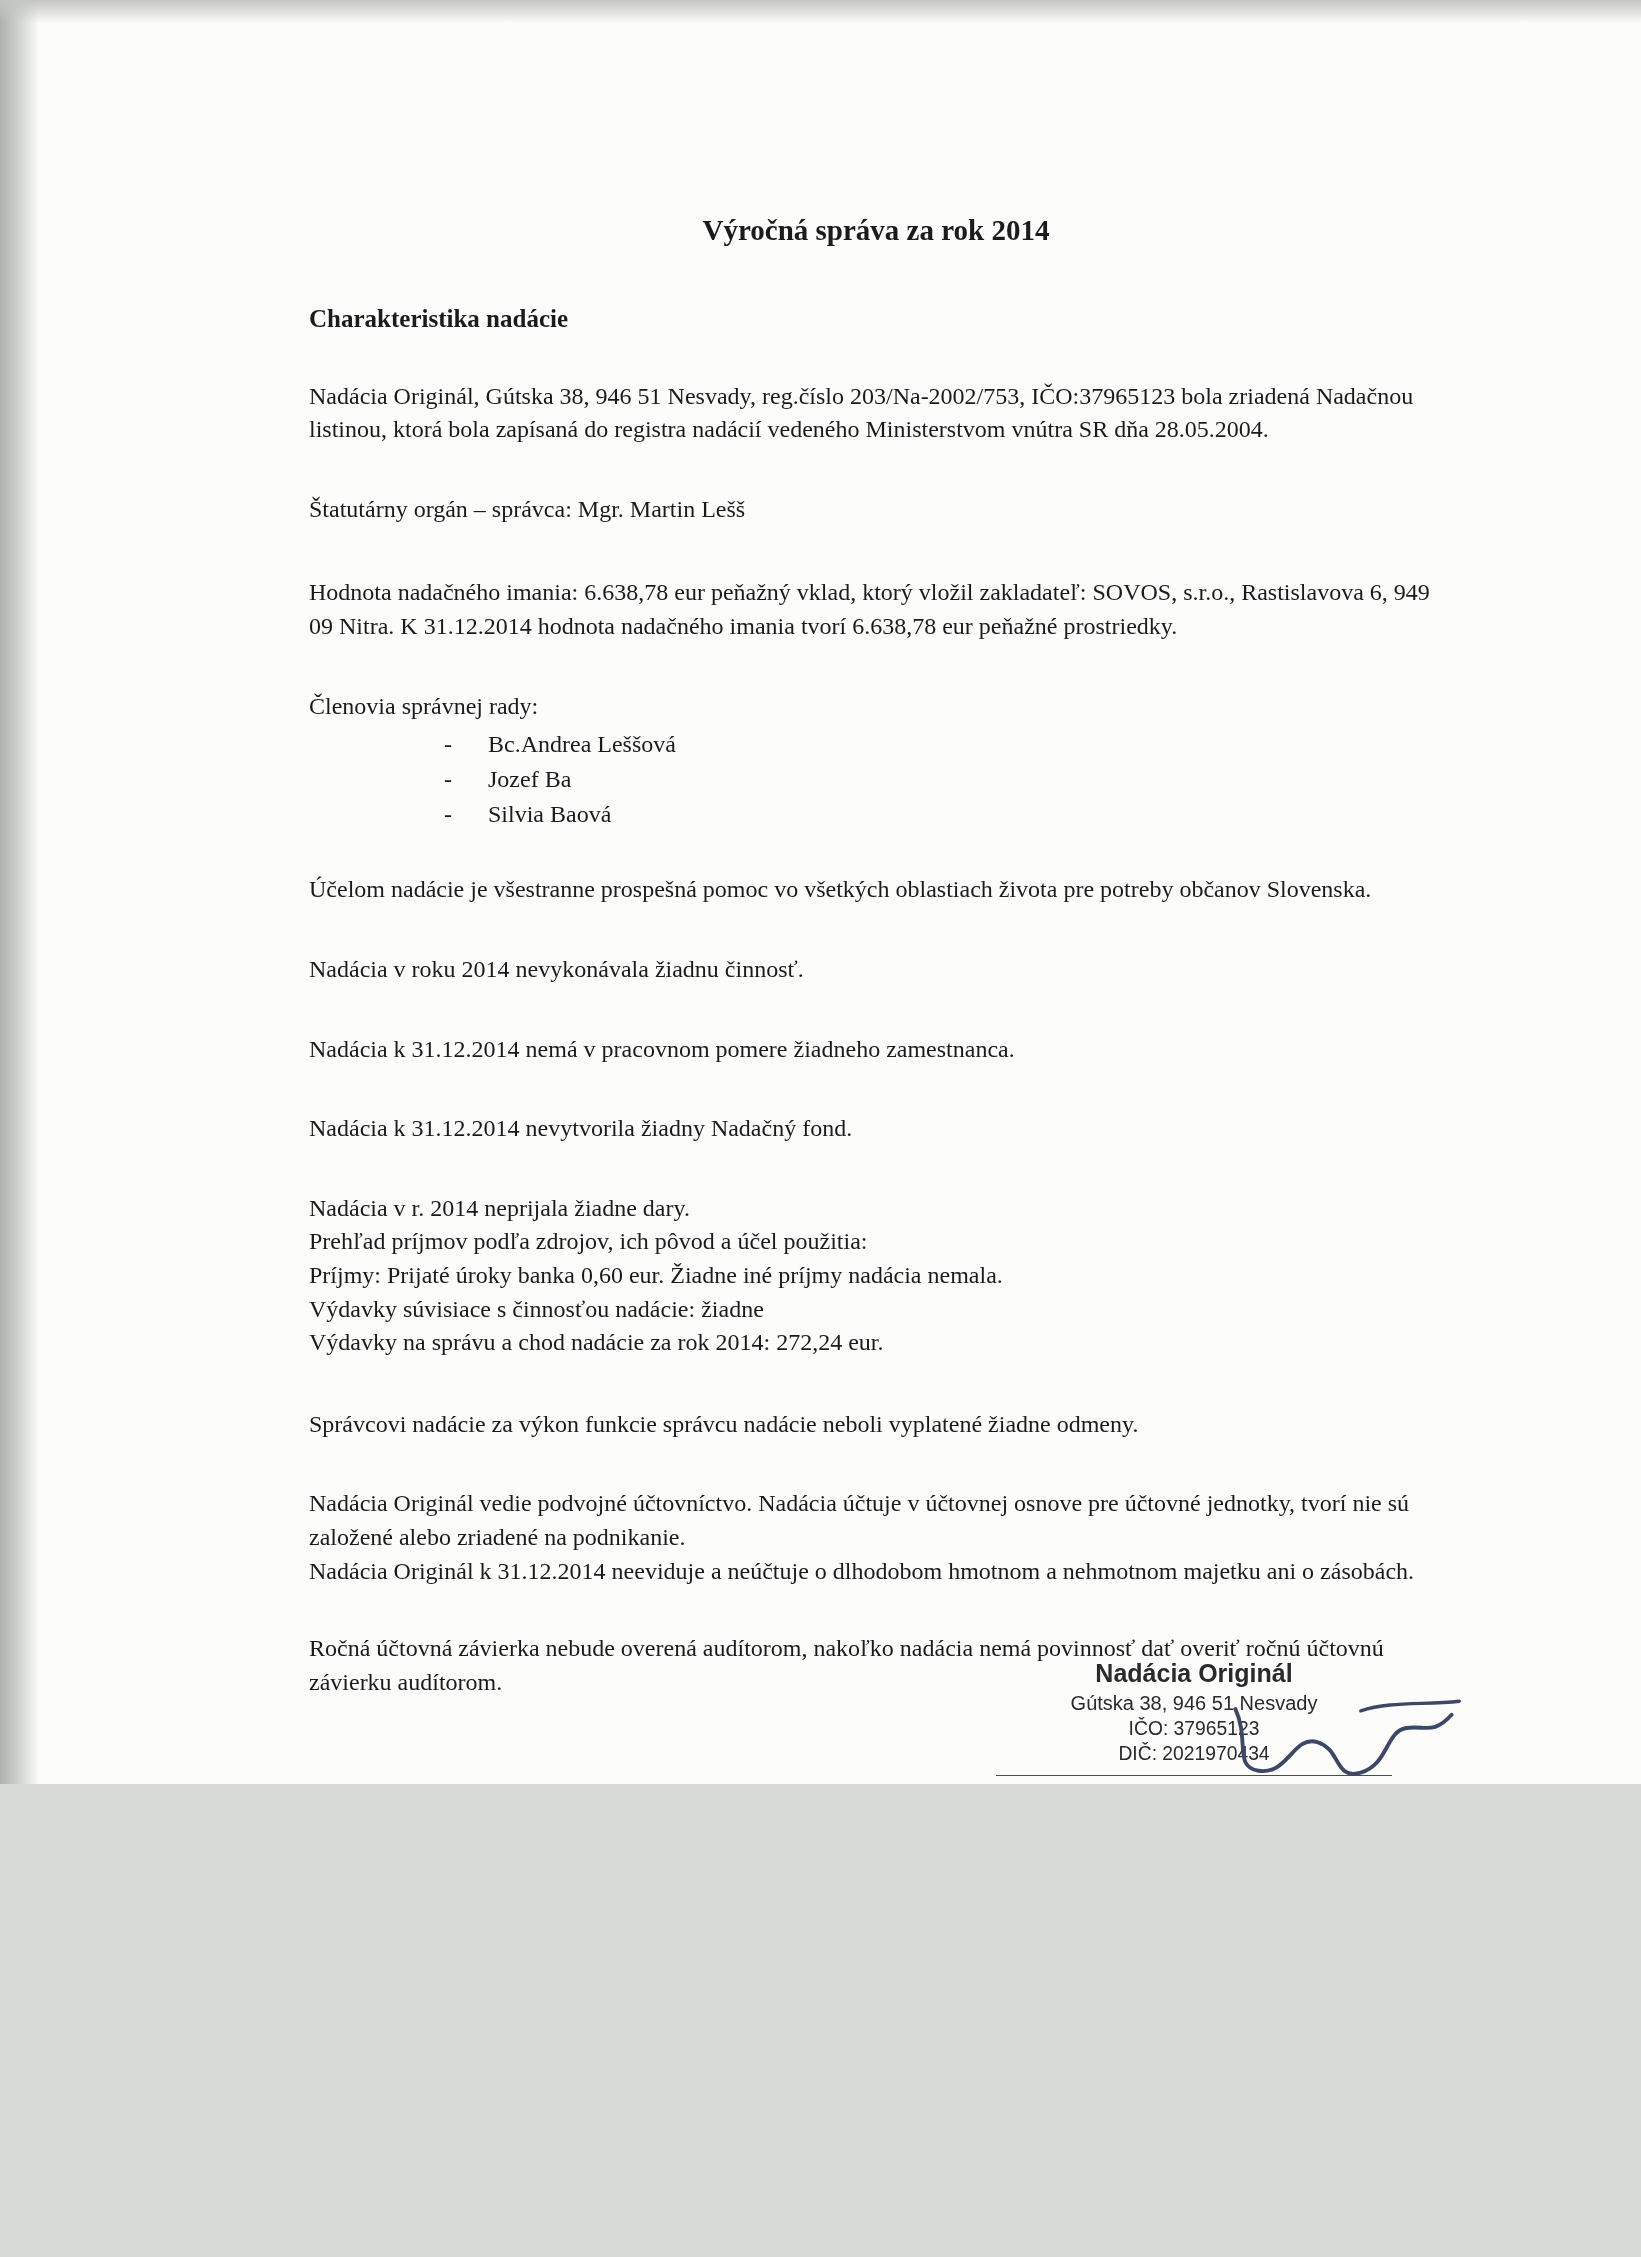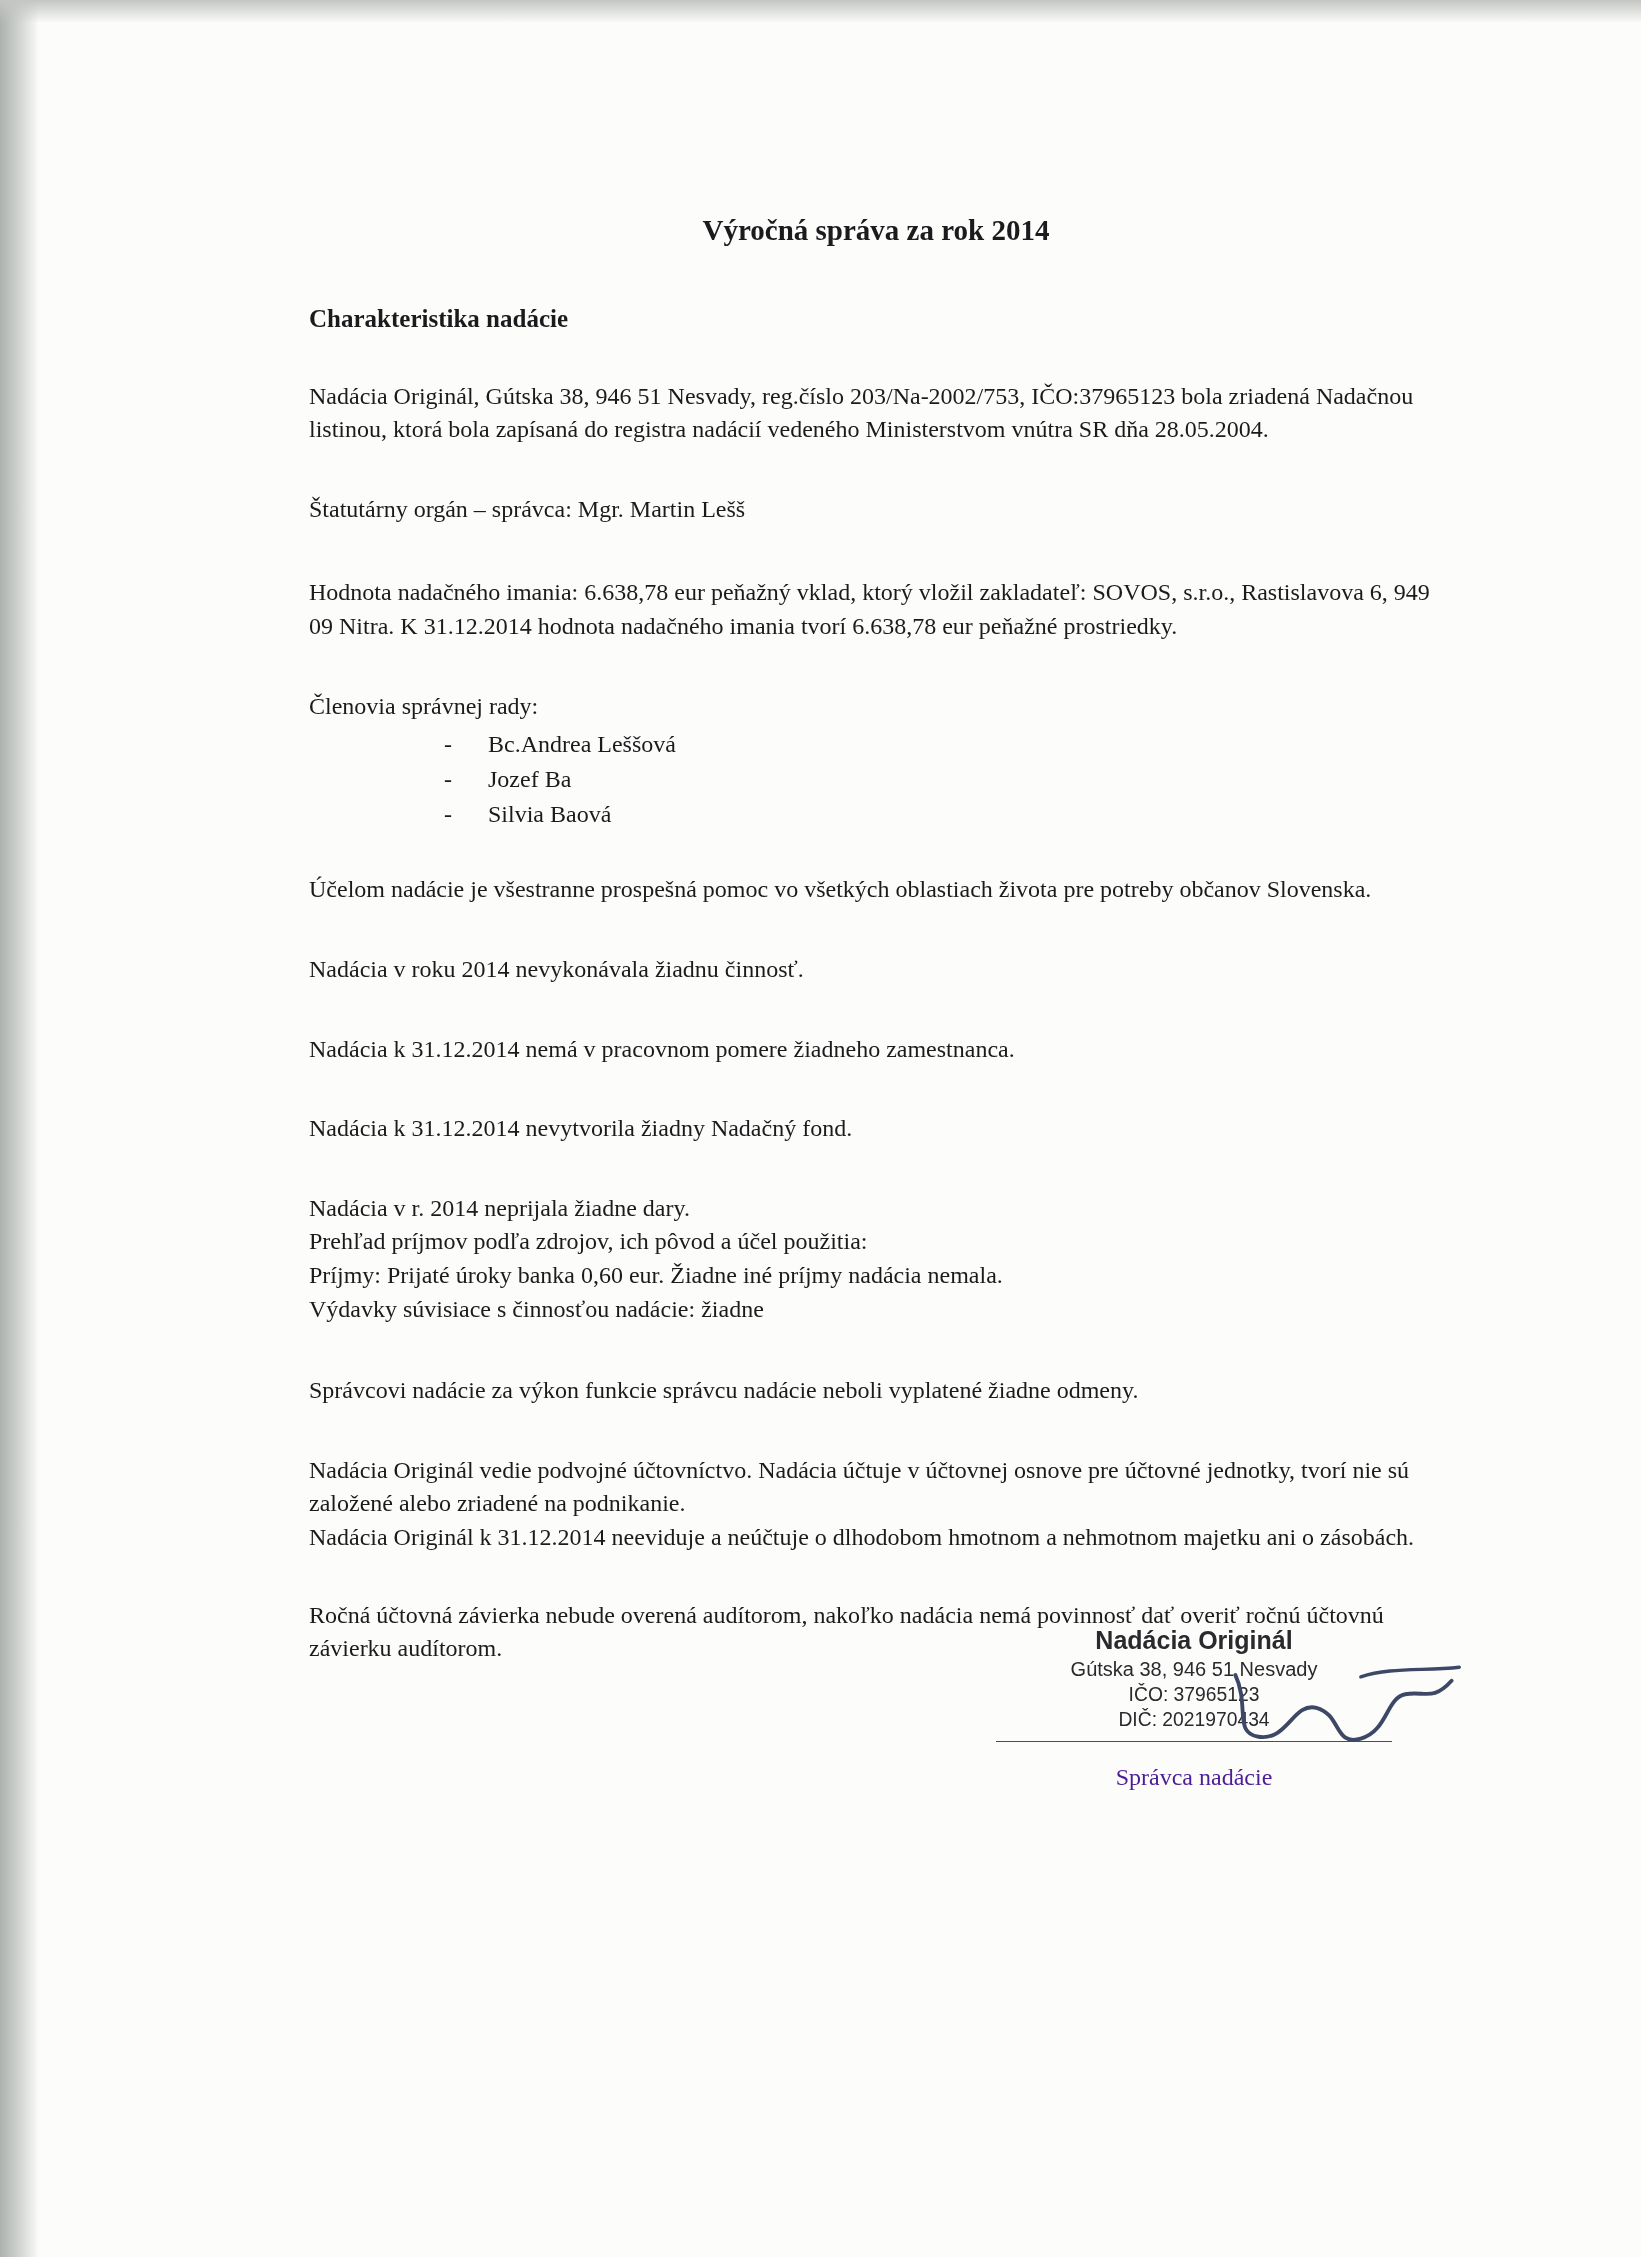--- a/index.html
+++ b/index.html
@@ -1,20 +1,20 @@
 <!DOCTYPE html>
 <html><head>
 <meta charset="utf-8">
 <style>
   * { margin: 0; padding: 0; box-sizing: border-box; }
   html, body { background: #d9dbd8; }
   .page {
     position: relative;
     width: 1641px;
-    height: 2257px;
+    height: 1784px;
     margin: 0 auto;
     background: #fcfcfa;
     color: #1b1b1d;
     font-family: "Liberation Serif", serif;
     overflow: hidden;
   }
   
   .scan-edge-left {
     position: absolute; left: 0; top: 0; width: 39px; height: 100%;
     background: linear-gradient(to right, #aeb2ae 0%, #c9ccc8 40%, rgba(252,252,250,0) 100%);
@@ -120,20 +120,21 @@
     <p class="mb-lg">Nadácia k 31.12.2014 nemá v pracovnom pomere žiadneho zamestnanca.</p>
 
     <p class="mb-lg">Nadácia k 31.12.2014 nevytvorila žiadny Nadačný fond.</p>
 
     <p class="mb-0">Nadácia v r. 2014 neprijala žiadne dary.</p>
 
     <div class="prehlad-block">
       <p class="bold mb-0">Prehľad príjmov podľa zdrojov, ich pôvod a účel použitia:</p>
       <p class="mb-0"><span class="bold">Príjmy:</span><span> Prijaté úroky banka 0,60 eur. Žiadne iné príjmy nadácia nemala.</span></p>
       <p class="mb-0"><span class="bold">Výdavky súvisiace s činnosťou nadácie:</span><span> žiadne</span></p>
+      <p class="bold mb-0">Výdavky na správu a chod nadácie za rok 2014:  272,24 eur.</p>
     </div>
 
     <p class="mb-lg">Správcovi nadácie za výkon funkcie správcu nadácie neboli vyplatené žiadne odmeny.</p>
 
     <div class="uct-block">
       <p class="mb-0">Nadácia Originál vedie podvojné účtovníctvo. Nadácia účtuje v účtovnej osnove pre účtovné jednotky, tvorí nie sú založené alebo zriadené na podnikanie.</p>
       <p class="mb-0">Nadácia Originál k 31.12.2014 neeviduje a neúčtuje o dlhodobom hmotnom a nehmotnom majetku ani o zásobách.</p>
     </div>
 
     <p class="mb-0">Ročná účtovná závierka nebude overená audítorom, nakoľko nadácia nemá povinnosť dať overiť ročnú účtovnú závierku audítorom.</p>

